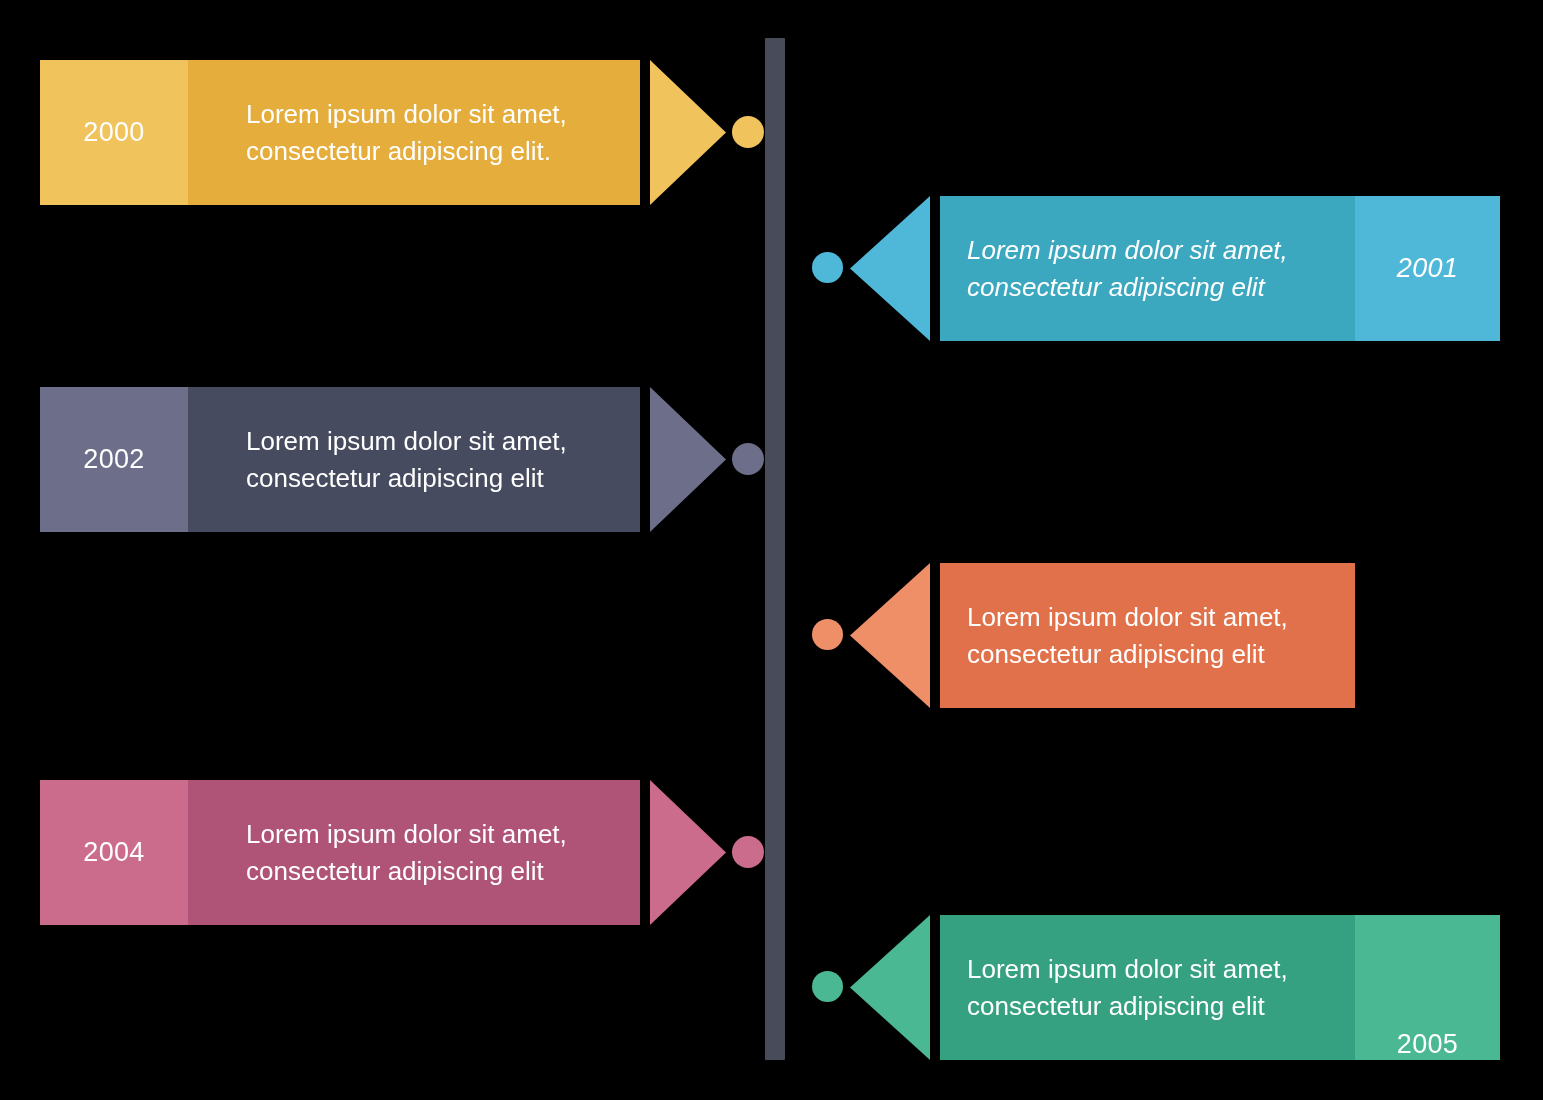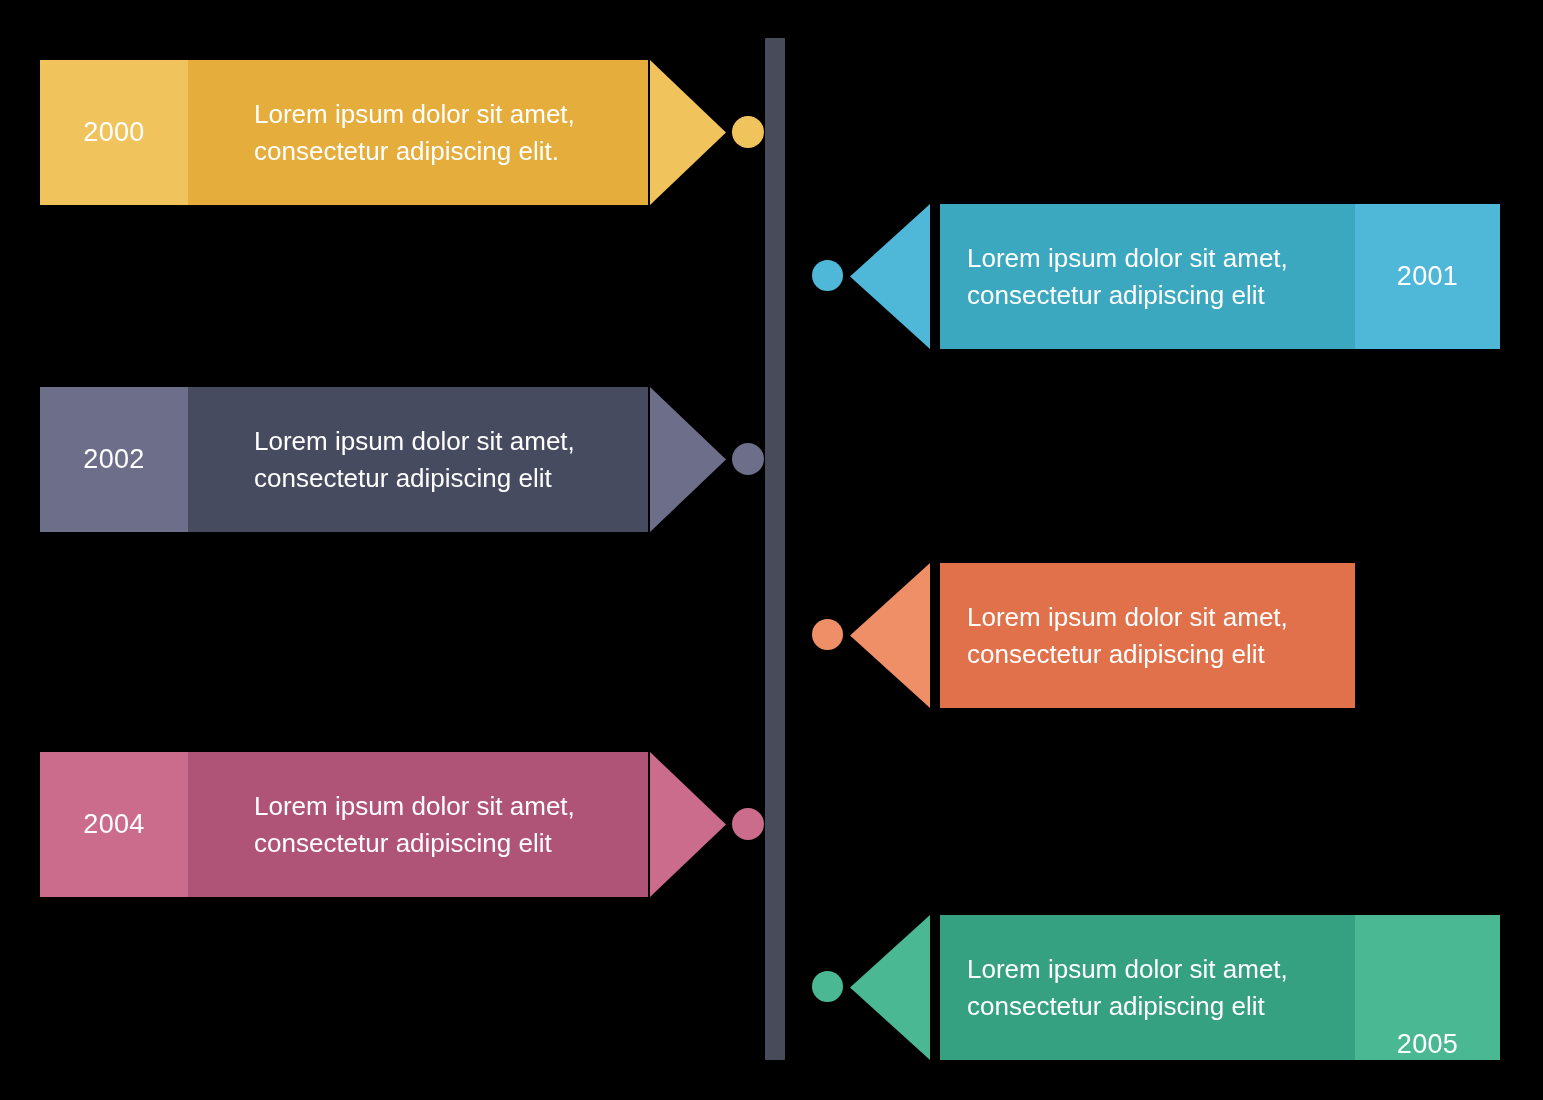--- a/index.html
+++ b/index.html
@@ -11,21 +11,21 @@
   .axis{position:absolute;left:765px;top:38px;width:20px;height:1022px;
         background:#474B5A;border-radius:1px;}
 
   .row{position:absolute;height:145px;}
 
   
   .row.left{left:40px;width:683px;}
   .row.left .year{position:absolute;left:0;top:0;width:148px;height:145px;
                   display:flex;align-items:center;justify-content:center;}
   .row.left .body{position:absolute;left:148px;top:0;width:452px;height:145px;
-                  display:flex;align-items:center;padding-left:8px;}
+                  display:flex;align-items:center;}
   .row.left .body .txt{padding-left:58px;padding-right:10px;}
   .row.left .arrow{position:absolute;left:610px;top:0;width:76px;height:145px;}
   .row.left .dot{position:absolute;left:692px;top:56px;width:32px;height:32px;border-radius:50%;}
 
   
   .row.right{left:812px;width:688px;}
   .row.right .dot{position:absolute;left:0;top:56px;width:31px;height:31px;border-radius:50%;}
   .row.right .arrow{position:absolute;left:38px;top:0;width:80px;height:145px;}
   .row.right .body{position:absolute;left:128px;top:0;width:415px;height:145px;
                    display:flex;align-items:center;}
@@ -50,21 +50,21 @@
       <div class="body" style="background: rgb(229, 173, 60);">
         <div class="txt">Lorem ipsum dolor sit amet, consectetur adipiscing elit.</div>
       </div>
       <div class="arrow">
         <svg class="tri" viewBox="0 0 100 100" preserveAspectRatio="none">
           <polygon points="0,0 100,50 0,100" fill="#F0C35C"></polygon>
         </svg>
       </div>
       <div class="dot" style="background: rgb(240, 195, 92);"></div>
     </div>
-    <div class="row right" style="top: 204px;">
+    <div class="row right" style="top: 196px; font-style: italic;">
       <div class="year" style="background: rgb(79, 184, 216);">
         <span>2001</span>
       </div>
       <div class="body" style="background: rgb(60, 168, 192);">
         <div class="txt">Lorem ipsum dolor sit amet, consectetur adipiscing elit</div>
       </div>
       <div class="arrow">
         <svg class="tri" viewBox="0 0 100 100" preserveAspectRatio="none">
           <polygon points="100,0 0,50 100,100" fill="#4FB8D8"></polygon>
         </svg>
@@ -89,21 +89,21 @@
       <div class="body" style="background: rgb(224, 113, 74);">
         <div class="txt">Lorem ipsum dolor sit amet, consectetur adipiscing elit</div>
       </div>
       <div class="arrow">
         <svg class="tri" viewBox="0 0 100 100" preserveAspectRatio="none">
           <polygon points="100,0 0,50 100,100" fill="#EE8F68"></polygon>
         </svg>
       </div>
       <div class="dot" style="background: rgb(238, 143, 104);"></div>
     </div>
-    <div class="row left" style="top: 752px;">
+    <div class="row left" style="top: 780px;">
       <div class="year" style="background: rgb(203, 108, 140);">
         <span>2004</span>
       </div>
       <div class="body" style="background: rgb(176, 84, 119);">
         <div class="txt">Lorem ipsum dolor sit amet, consectetur adipiscing elit</div>
       </div>
       <div class="arrow">
         <svg class="tri" viewBox="0 0 100 100" preserveAspectRatio="none">
           <polygon points="0,0 100,50 0,100" fill="#CB6C8C"></polygon>
         </svg>

